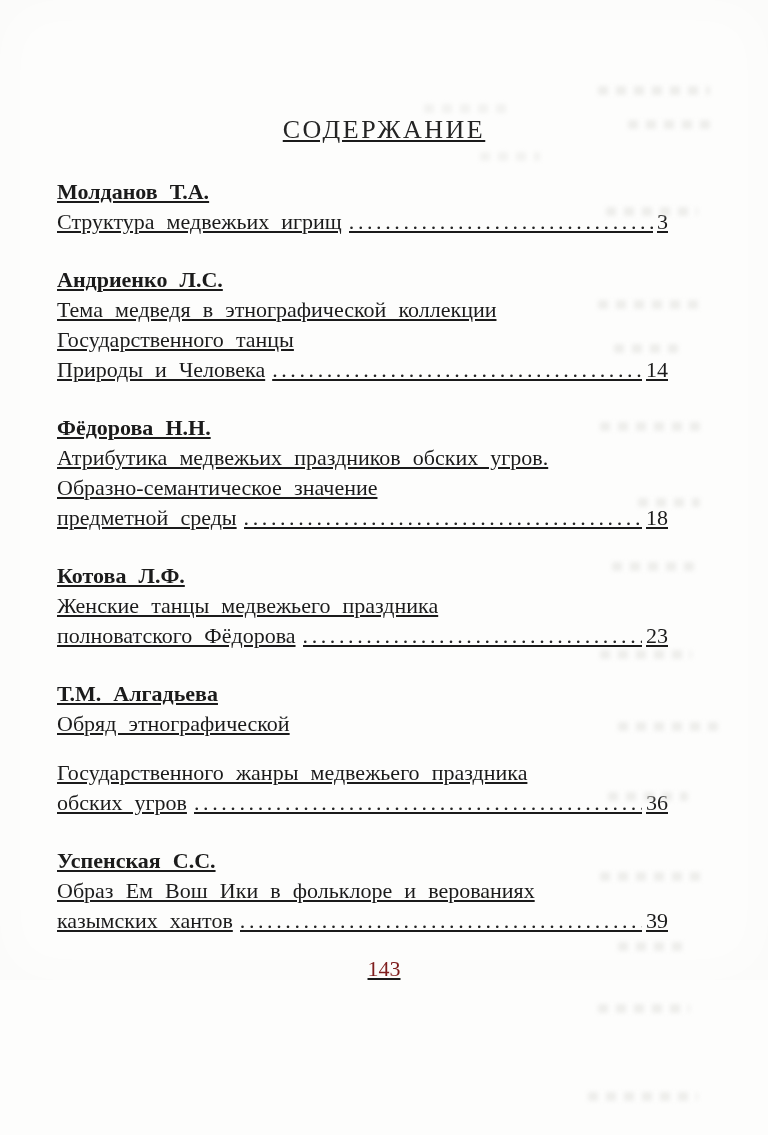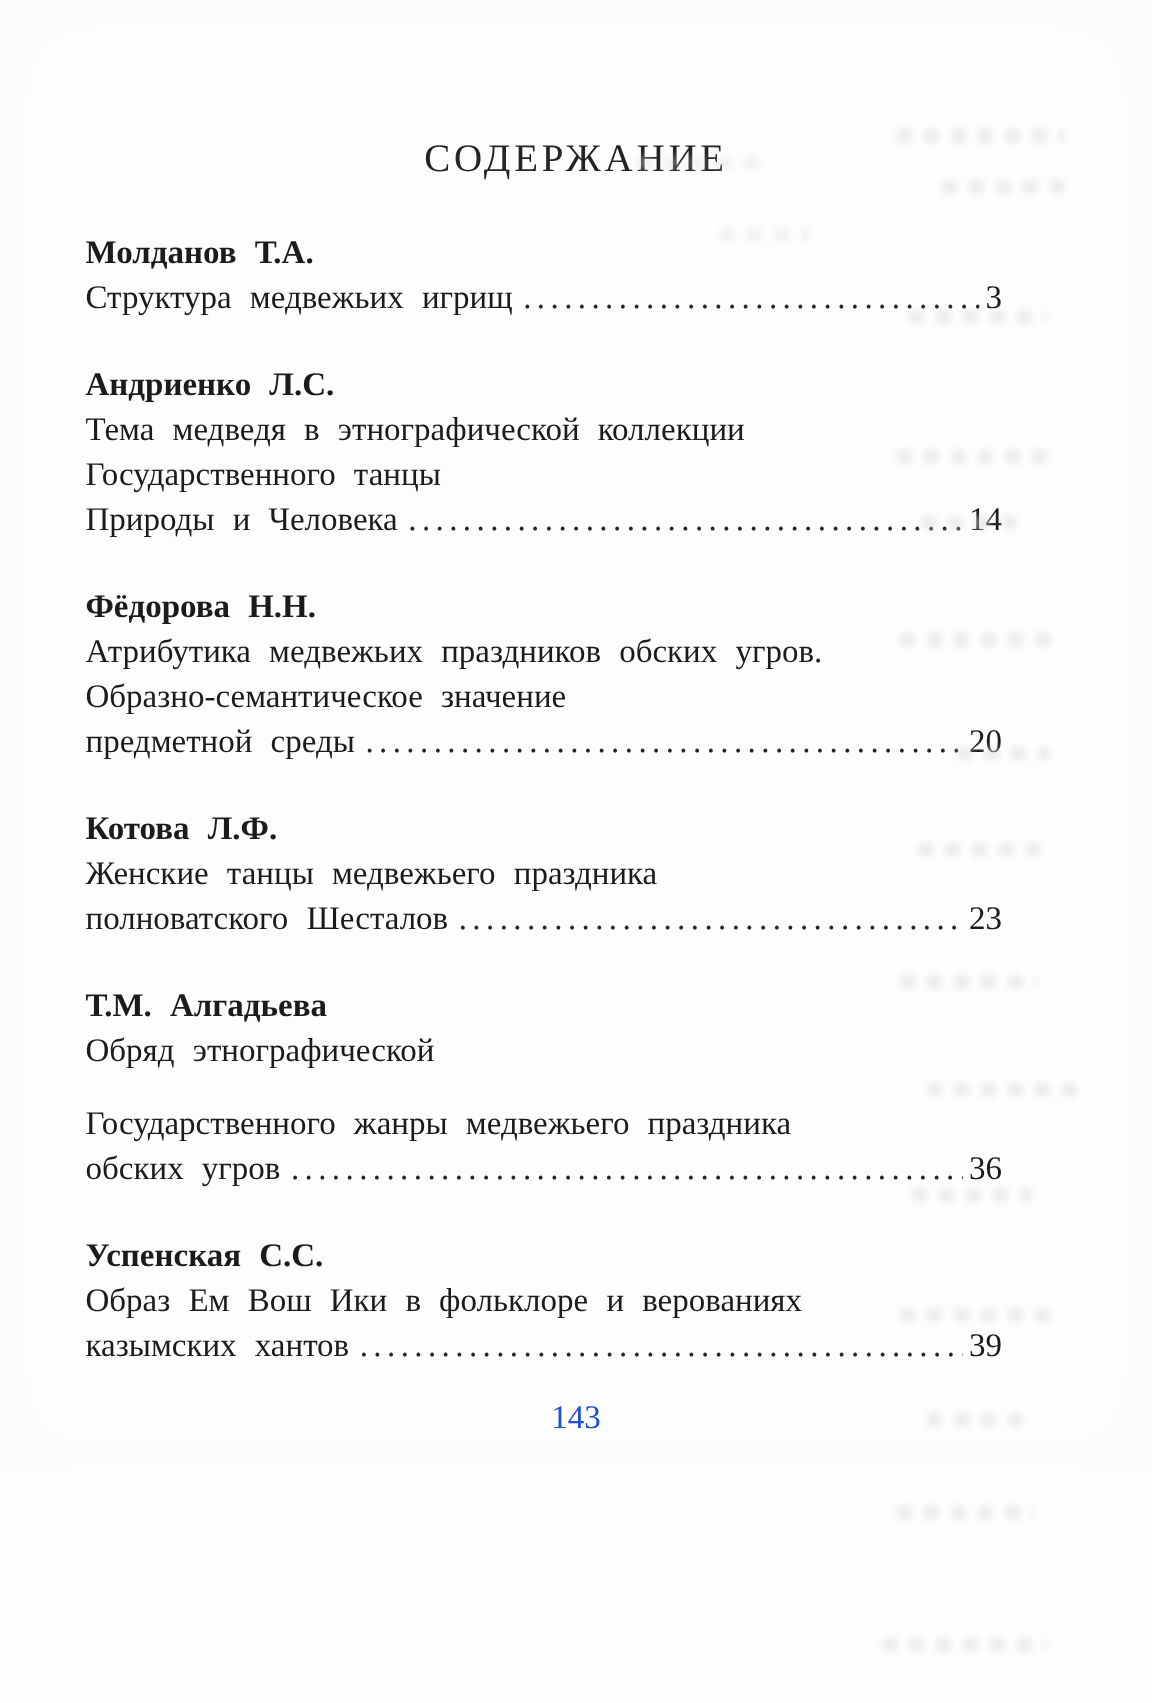--- a/index.html
+++ b/index.html
@@ -7,22 +7,23 @@
     width: 768px; height: 1135px;
     background: #fdfdfc;
     font-family: "Liberation Serif", "DejaVu Serif", serif;
     color: #1b1b1b;
     overflow: hidden;
   }
   .page {
     position: relative;
     width: 768px; height: 980px;
     box-sizing: border-box;
-    padding-top: 92px;
+    padding-top: 116px;
     box-shadow: inset 0 0 60px rgba(0,0,0,0.015);
+    text-decoration: underline;
   }
   .doc-title {
     text-align: center;
     font-size: 26px;
     line-height: 28px;
     letter-spacing: 2.5px;
     font-weight: 400;
     margin: 0 0 33px 0;
     color: #242424;
   }
@@ -59,21 +60,21 @@
     letter-spacing: 3.6px;
     font-size: 22px;
     color: #242424;
   }
   .pagenum { white-space: nowrap; font-size: 22px; }
   .folio {
     text-align: center;
     font-size: 22px;
     line-height: 28px;
     margin-top: 11px;
-    color: #1d4ed8;
+    color: #7f1d1d;
   }
   
   .ghost {
     position: absolute;
     height: 9px;
     filter: blur(2px);
     opacity: 0.5;
     border-radius: 2px;
     background: repeating-linear-gradient(90deg, #dededa 0 10px, rgba(255,255,255,0) 10px 18px);
     pointer-events: none;
@@ -126,29 +127,29 @@
       </div>
     </div>
 
     <div class="toc-entry">
       <div class="author">Фёдорова Н.Н.</div>
       <div class="line">Атрибутика медвежьих праздников обских угров.</div>
       <div class="line">Образно-семантическое значение</div>
       <div class="line last">
         <span class="txt">предметной среды</span>
         <span class="leader"></span>
-        <span class="pagenum">20</span>
+        <span class="pagenum">18</span>
       </div>
     </div>
 
     <div class="toc-entry">
       <div class="author">Котова Л.Ф.</div>
       <div class="line">Женские танцы медвежьего праздника</div>
       <div class="line last">
-        <span class="txt">полноватского Шесталов</span>
+        <span class="txt">полноватского Фёдорова</span>
         <span class="leader"></span>
         <span class="pagenum">23</span>
       </div>
     </div>
 
     <div class="toc-entry">
       <div class="author">Т.М. Алгадьева</div>
       <div class="line">Обряд этнографической</div>
     </div>
 

